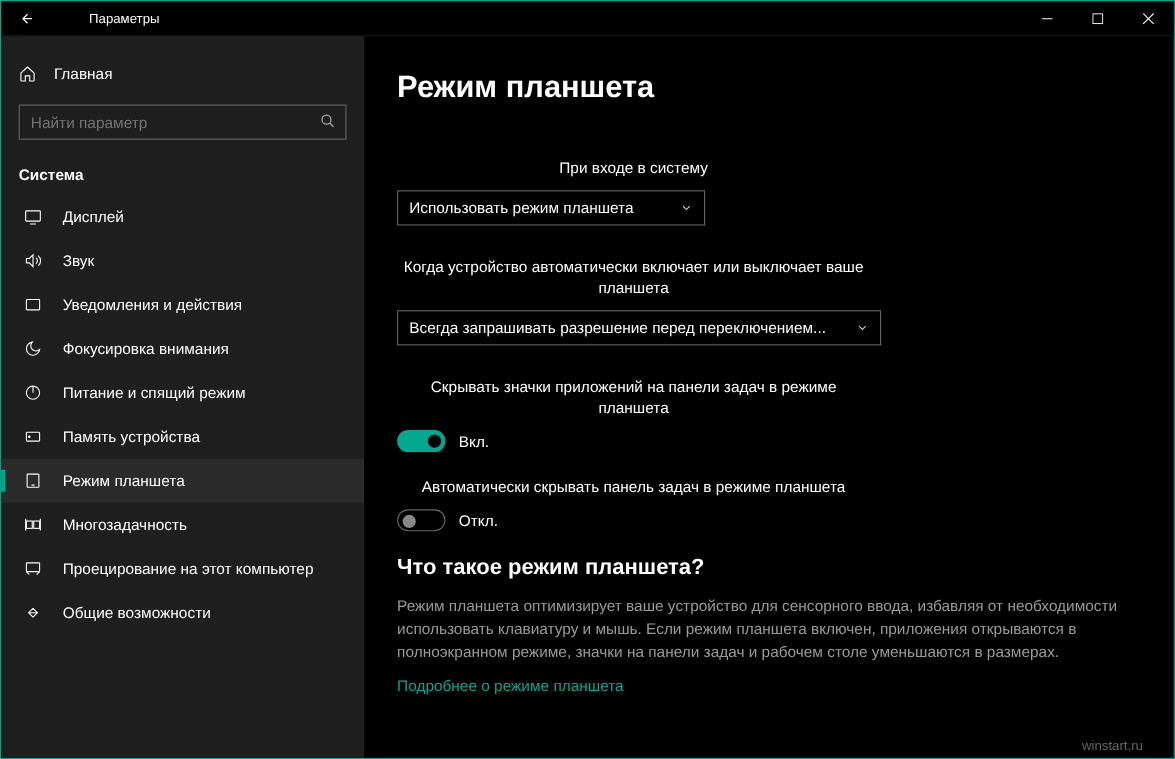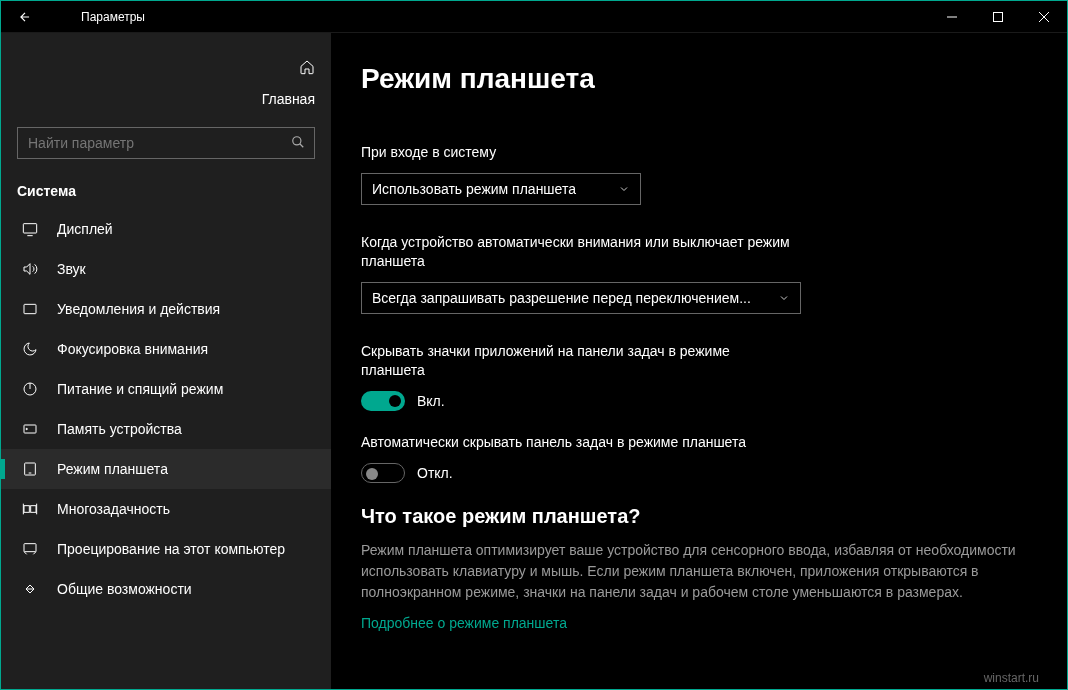--- a/index.html
+++ b/index.html
@@ -4,34 +4,34 @@
 <style>
   * { box-sizing: border-box; margin: 0; padding: 0; font-family: "Segoe UI", Arial, sans-serif; }
   body { background: #000; width: 1068px; height: 690px; overflow: hidden; border: 1px solid #00a88f; position: relative; }
   .titlebar { height: 32px; display: flex; align-items: center; background: #000; color: #fff; border-bottom: 1px solid #1a1a1a; }
   .back-btn { width: 48px; height: 32px; display:flex; align-items:center; justify-content:center; color:#fff; }
   .title-text { font-size: 12px; margin-left: 4px; flex:1;padding-left:28px; }
   .win-controls { display:flex; }
   .win-btn { width:46px; height:32px; display:flex; align-items:center; justify-content:center; color:#fff; }
   .app { display:flex; height: calc(690px - 32px); }
   .sidebar { width: 330px; background:#1f1f1f; color:#fff; padding-top: 18px; position:relative; }
-  .home-row { display:flex; align-items:flex-end; padding: 8px 16px; gap:16px;flex-direction:column; }
+  .home-row { display:flex; align-items:flex-end; padding: 8px 16px; gap:16px; }
   .home-text { font-size:14px; }
   .search-wrap { margin: 12px 16px 0 16px; }
   .search { width:100%; height:32px; background:transparent; border:1px solid #666; color:#ffffff; padding: 0 36px 0 10px; font-size:14px; outline:none; }
   .search-box { position:relative; }
   .search-icon { position:absolute; right:10px; top:8px; color:#aaa; }
   .sidebar-heading { font-size:14px; font-weight:600; padding: 24px 16px 10px 16px; }
   .nav-item { display:flex; align-items:center; gap:18px; padding: 12px 16px 12px 20px; font-size:14px; cursor:pointer; position:relative; }
   .nav-item .icon { width:18px; display:flex; justify-content:center; color:#fff; }
   .nav-item.active::before { content:""; position:absolute; left:0; top:10px; bottom:10px; width:4px; background:#00a88f; }
   .nav-item.active { background:#2b2b2b; }
   .content { flex:1; padding: 30px 30px 0 30px; color:#fff; overflow:hidden; position:relative; }
   .page-title { font-size:28px; font-weight:600; margin-bottom: 48px; }
-  .field-label { font-size:14px; margin-bottom:10px; max-width:430px; line-height:1.4; }
+  .field-label { font-size:14px; margin-bottom:10px; max-width:430px; line-height:1.4;text-align:center; }
   .select-box { height:32px; border:1px solid #666; display:flex; align-items:center; justify-content:space-between; padding:0 10px; font-size:14px; margin-bottom: 28px; background:#000; }
   .select-box.short { width:280px; }
   .select-box.long { width:440px;justify-content:space-between; }
   .chev { color:#ccc; }
   .toggle-row { display:flex; align-items:center; gap:12px; margin-top:6px; margin-bottom:22px; }
   .toggle { width:44px; height:20px; border-radius:10px; position:relative; }
   .toggle.on { background:#00a88f; }
   .toggle.off { background:#000; border:1px solid #666; }
   .knob { width:12px; height:12px; border-radius:50%; background:#000; position:absolute; top:4px; }
   .toggle.on .knob { right:4px; background:#000; }
@@ -204,21 +204,21 @@
     <div class="field-label">При входе в систему</div>
     <div class="select-box short">
       <span>Использовать режим планшета</span>
       <span class="chev">
           <svg width="12" height="12" viewBox="0 0 24 24" fill="none" stroke="currentColor" stroke-width="2">
             <polyline points="6 9 12 15 18 9"></polyline>
           </svg>
         </span>
     </div>
 
-    <div class="field-label">Когда устройство автоматически внимания или выключает режим планшета</div>
+    <div class="field-label">Когда устройство автоматически включает или выключает ваше планшета</div>
     <div class="select-box long">
       <span>Всегда запрашивать разрешение перед переключением...</span>
       <span class="chev">
           <svg width="12" height="12" viewBox="0 0 24 24" fill="none" stroke="currentColor" stroke-width="2">
             <polyline points="6 9 12 15 18 9"></polyline>
           </svg>
         </span>
     </div>
 
     <div class="field-label">Скрывать значки приложений на панели задач в режиме планшета</div>

